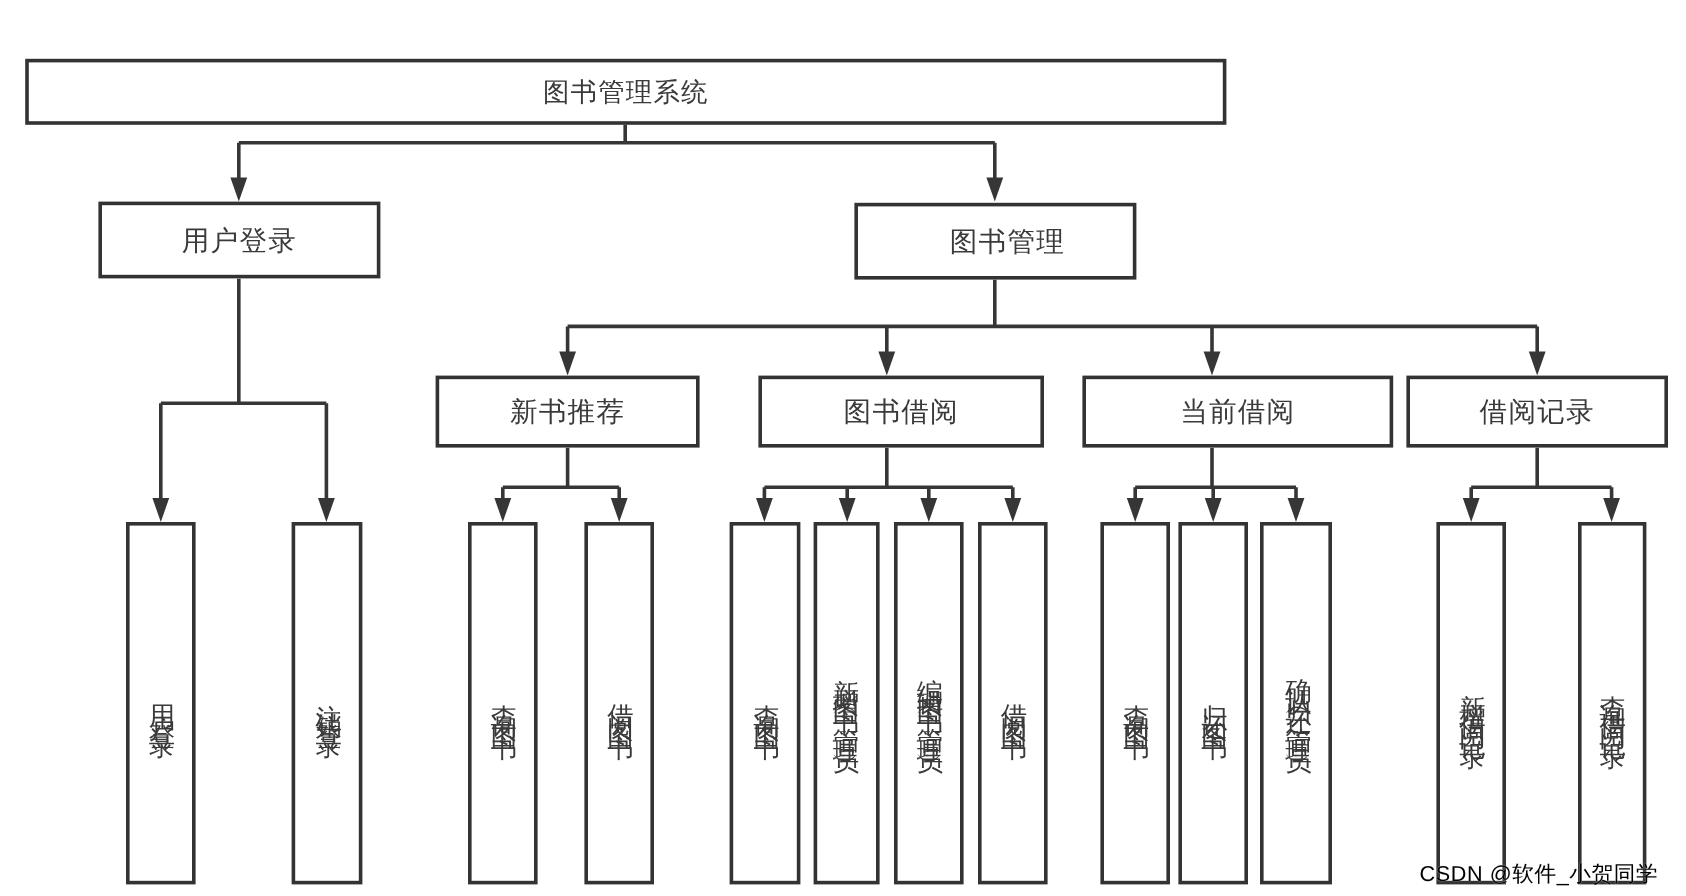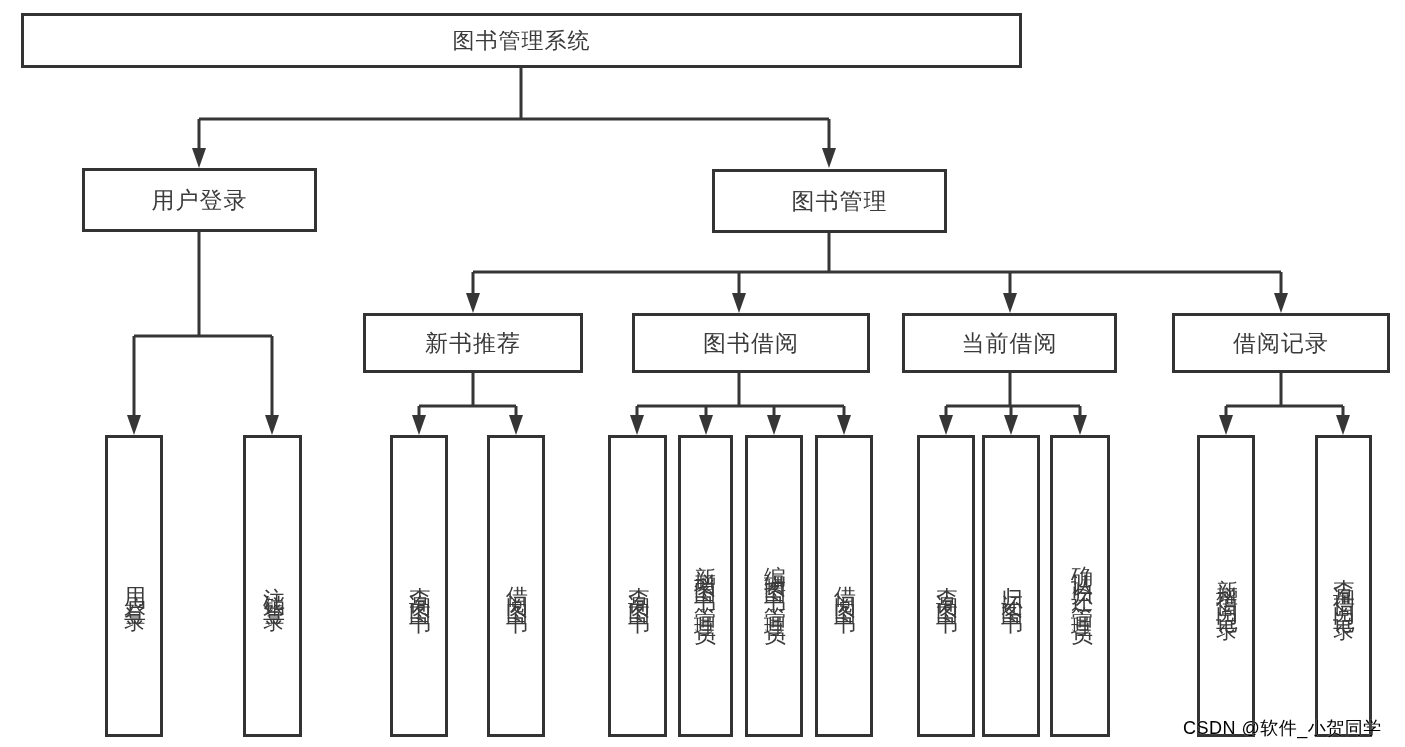--- a/index.html
+++ b/index.html
@@ -25,21 +25,21 @@
     background: #ffffff;
   }
   .box.h {
     display: flex;
     align-items: center;
     justify-content: center;
     font-size: 23px;
     letter-spacing: 1px;
     white-space: nowrap;
   }
-  .box.root { font-size: 22px; }
+  .box.root { font-size: 22px; margin-top: 36px; }
   .box.v {
     writing-mode: vertical-rl;
     text-orientation: mixed;
     text-align: center;
     letter-spacing: 0.38em;
     font-size: 22px;
     line-height: 50px;
   }
   .watermark {
     position: absolute;
@@ -89,21 +89,21 @@
     </g>
   </svg>
 
   <div class="box h root" style="left:21px; top:13px; width:1001px; height:55px;">图书管理系统</div>
 
   <div class="box h" style="left:82px; top:168px; width:235px; height:64px;">用户登录</div>
   <div class="box h" style="left:712px; top:169px; width:235px; height:64px;padding-left:20px;">图书管理</div>
 
   <div class="box h" style="left:363px; top:313px; width:220px; height:60px;">新书推荐</div>
   <div class="box h" style="left:632px; top:313px; width:238px; height:60px;">图书借阅</div>
-  <div class="box h" style="left:902px; top:313px; width:215px; height:60px;">当前借阅</div>
+  <div class="box h" style="left:902px; top:313px; width:259px; height:60px;">当前借阅</div>
   <div class="box h" style="left:1172px; top:313px; width:218px; height:60px;">借阅记录</div>
 
   <div class="box v" style="left:105px; top:435px; width:58px; height:302px;">用户登录</div>
   <div class="box v" style="left:243px; top:435px; width:59px; height:302px;">注销登录</div>
 
   <div class="box v" style="left:390px; top:435px; width:58px; height:302px;">查询图书</div>
   <div class="box v" style="left:487px; top:435px; width:58px; height:302px;">借阅图书</div>
 
   <div class="box v" style="left:608px; top:435px; width:59px; height:302px;">查询图书</div>
   <div class="box v" style="left:678px; top:435px; width:55px; height:302px;">新增图书（管理员）</div>

